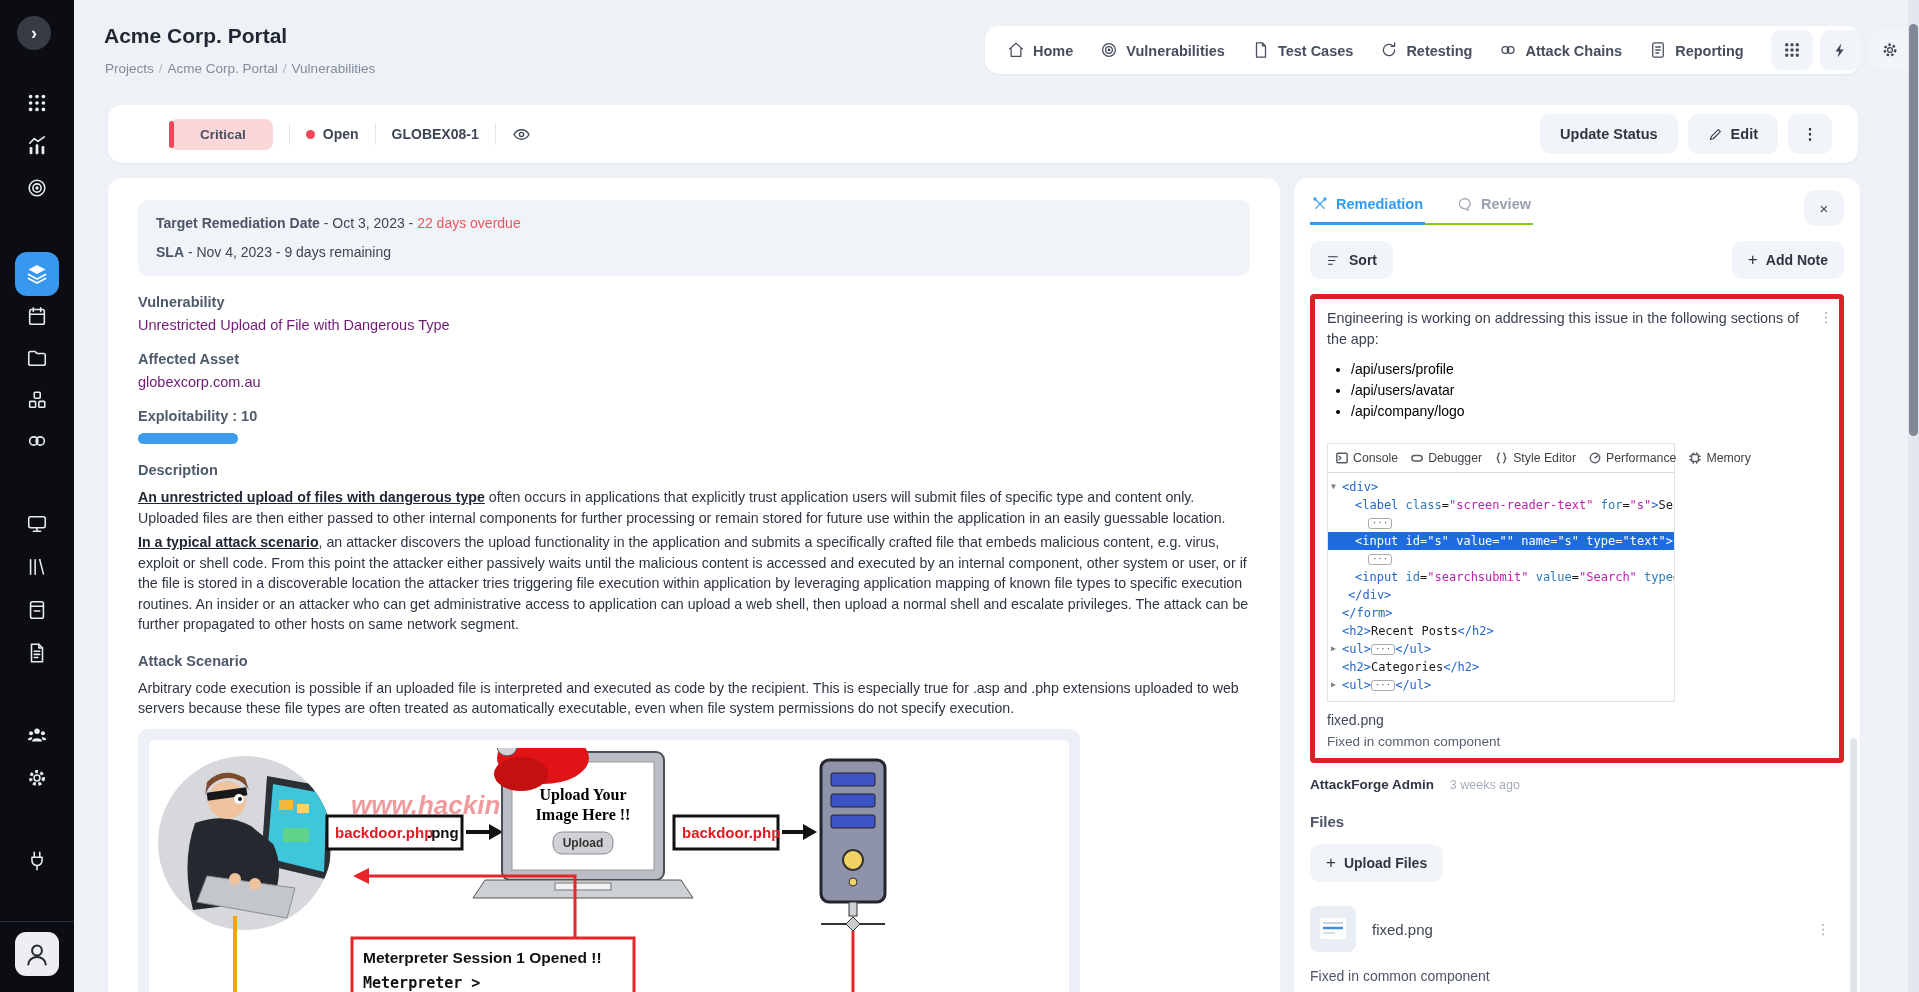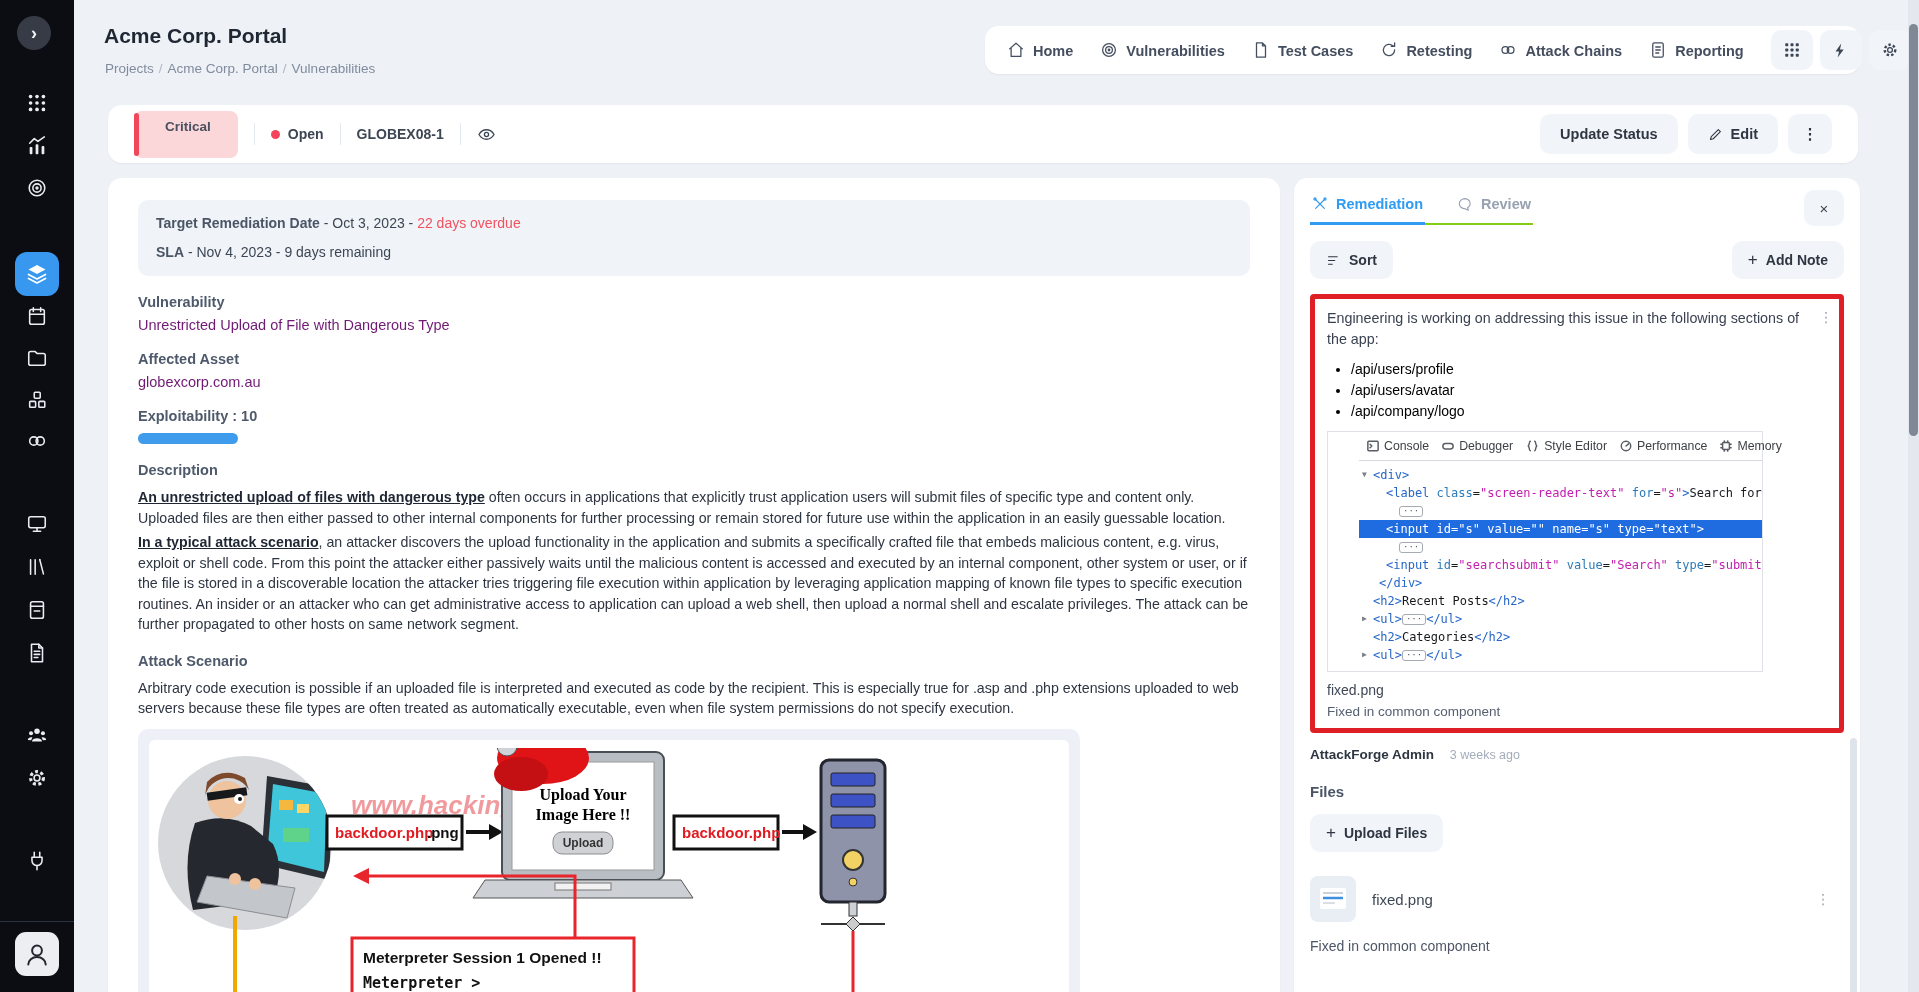--- a/index.html
+++ b/index.html
@@ -31,22 +31,22 @@
     padding:0 10px 0 22px; gap:27px; }
   .nav-item { display:flex; align-items:flex-end; gap:8px; font-size:14.5px; font-weight:600;
     color:#454e5f; cursor:pointer; white-space:nowrap; }
   .nav-utils { margin-left:auto; display:flex; gap:7px; }
   .util-btn { width:42px; height:40px; border-radius:10px; background:#f1f5f9; color:#3d4654;
     display:flex; align-items:center; justify-content:center; cursor:pointer; font-size:16px; font-weight:700; }
 
   
   .status-card { position:absolute; left:108px; top:105px; width:1750px; height:58px; background:#fff;
     border-radius:14px; box-shadow:0 1px 2px rgba(16,24,40,.05); display:flex; align-items:center; padding:0 26px; }
-  .sev-badge { position:relative; background:#fbd7da; border-radius:8px; padding:8px 27px 24px 31px;
-    font-size:13.5px; font-weight:600; color:#4a5060; cursor:pointer; }
+  .sev-badge { position:relative; background:#fbd7da; border-radius:8px; padding:8px 27px 8px 31px;
+    font-size:13.5px; font-weight:600; color:#4a5060; cursor:pointer;margin-left:35px; }
   .sev-stripe { position:absolute; left:0px; top:2px; bottom:2px; width:5px; border-radius:5px; background:#f0485a; }
   .vdiv { width:1px; height:22px; background:#e4e9f0; margin:0 16px; }
   .st-open { display:flex; align-items:center; gap:8px; font-size:14px; font-weight:600; color:#3d4654; }
   .dot { width:9px; height:9px; border-radius:50%; background:#f5455c; }
   .vuln-id { font-size:14px; font-weight:600; color:#3d4654; }
   .watch { color:#3d4654; cursor:pointer; display:flex; }
   .status-actions { margin-left:auto; display:flex; gap:10px; }
   .btn { background:#f1f5f9; border:none; border-radius:10px; height:40px; padding:0 20px;
     font-family:inherit; font-size:14.5px; font-weight:600; color:#2f3642; display:flex;
     align-items:center; gap:8px; cursor:pointer; }
@@ -79,21 +79,21 @@
   .panel-close { position:absolute; right:16px; top:12px; width:40px; height:36px; border-radius:10px;
     background:#f1f5f9; color:#3d4654; display:flex; align-items:center; justify-content:center;
     font-size:15px; cursor:pointer; }
   .panel-toolbar { margin-top:16px; display:flex; justify-content:space-between; }
   .btn-sm { height:38px; padding:0 16px; font-size:14px; }
   .note-card { margin-top:15px; border:5px solid #df1f26; border-radius:4px; padding:9px 12px; position:relative; }
   .note-kebab { position:absolute; right:6px; top:10px; color:#98a1b0; font-size:14px; cursor:pointer; }
   .note-text { font-size:14.3px; line-height:21px; color:#3a4150; width:486px; }
   .note-bullets { margin:11px 0 0 24px; }
   .note-bullets li { font-size:14px; color:#000000; margin-bottom:5px; }
-  .devtools { margin-top:12px; width:436px; border:1px solid #dfe3e8; background:#fff;padding-left:31px; }
+  .devtools { margin-top:24px; width:348px; border:1px solid #dfe3e8; background:#fff; }
   .dt-tabs { display:flex; align-items:center; gap:13px; padding:7px 8px; border-bottom:1px solid #d6d9de; }
   .dt-tab { display:flex; align-items:center; gap:5px; font-size:12.3px; color:#3e4247; white-space:nowrap; }
   .dt-tab svg { color:#585d64; }
   .code-area { padding:5px 0 7px; font-family:"DejaVu Sans Mono","Liberation Mono",monospace; font-size:12px; }
   .code-line { white-space:pre; position:relative; height:18px; line-height:18px; overflow:hidden; }
   .code-line.hl { background:#1f6ce1; }
   .code-line.hl span { color:#fff !important; }
   .marker { position:absolute; left:3px; top:0; font-size:8px; color:#7a7f88; }
   .tok-t { color:#2566c8; } .tok-a { color:#2b7ab8; } .tok-v { color:#c21eaf; } .tok-x { color:#17191d; }
   .tok-e { display:inline-block; border:1px solid #a6abb3; border-radius:3px; color:#585d64;
@@ -599,20 +599,21 @@
           </div>
       </div>
       <div class="code-area">
           <div class="code-line" style="padding-left: 14px;"><span class="marker">▼</span><span class="tok-t">&lt;div&gt;</span></div>
           <div class="code-line" style="padding-left: 27px;"><span class="tok-t">&lt;label</span><span class="tok-x"> </span><span class="tok-a">class</span><span class="tok-x">=</span><span class="tok-v">"screen-reader-text"</span><span class="tok-x"> </span><span class="tok-a">for</span><span class="tok-x">=</span><span class="tok-v">"s"</span><span class="tok-t">&gt;</span><span class="tok-x">Search for:</span><span class="tok-t">&lt;/label</span></div>
           <div class="code-line" style="padding-left: 40px;"><span class="tok-e">···</span></div>
           <div class="code-line hl" style="padding-left: 27px;"><span class="tok-t">&lt;input</span><span class="tok-x"> </span><span class="tok-a">id</span><span class="tok-x">=</span><span class="tok-v">"s"</span><span class="tok-x"> </span><span class="tok-a">value</span><span class="tok-x">=</span><span class="tok-v">""</span><span class="tok-x"> </span><span class="tok-a">name</span><span class="tok-x">=</span><span class="tok-v">"s"</span><span class="tok-x"> </span><span class="tok-a">type</span><span class="tok-x">=</span><span class="tok-v">"text"</span><span class="tok-t">&gt;</span></div>
           <div class="code-line" style="padding-left: 40px;"><span class="tok-e">···</span></div>
           <div class="code-line" style="padding-left: 27px;"><span class="tok-t">&lt;input</span><span class="tok-x"> </span><span class="tok-a">id</span><span class="tok-x">=</span><span class="tok-v">"searchsubmit"</span><span class="tok-x"> </span><span class="tok-a">value</span><span class="tok-x">=</span><span class="tok-v">"Search"</span><span class="tok-x"> </span><span class="tok-a">type</span><span class="tok-x">=</span><span class="tok-v">"submit"</span><span class="tok-t">&gt;</span></div>
           <div class="code-line" style="padding-left: 20px;"><span class="tok-t">&lt;/div&gt;</span></div>
+          <div class="code-line" style="padding-left: 14px;"><span class="tok-t">&lt;/form&gt;</span></div>
           <div class="code-line" style="padding-left: 14px;"><span class="tok-t">&lt;h2&gt;</span><span class="tok-x">Recent Posts</span><span class="tok-t">&lt;/h2&gt;</span></div>
           <div class="code-line" style="padding-left: 14px;"><span class="marker">▶</span><span class="tok-t">&lt;ul&gt;</span><span class="tok-e">···</span><span class="tok-t">&lt;/ul&gt;</span></div>
           <div class="code-line" style="padding-left: 14px;"><span class="tok-t">&lt;h2&gt;</span><span class="tok-x">Categories</span><span class="tok-t">&lt;/h2&gt;</span></div>
           <div class="code-line" style="padding-left: 14px;"><span class="marker">▶</span><span class="tok-t">&lt;ul&gt;</span><span class="tok-e">···</span><span class="tok-t">&lt;/ul&gt;</span></div>
         </div>
     </div>
 
     <div class="note-img-name">fixed.png</div>
     <div class="note-img-cap">Fixed in common component</div>
   </div>

